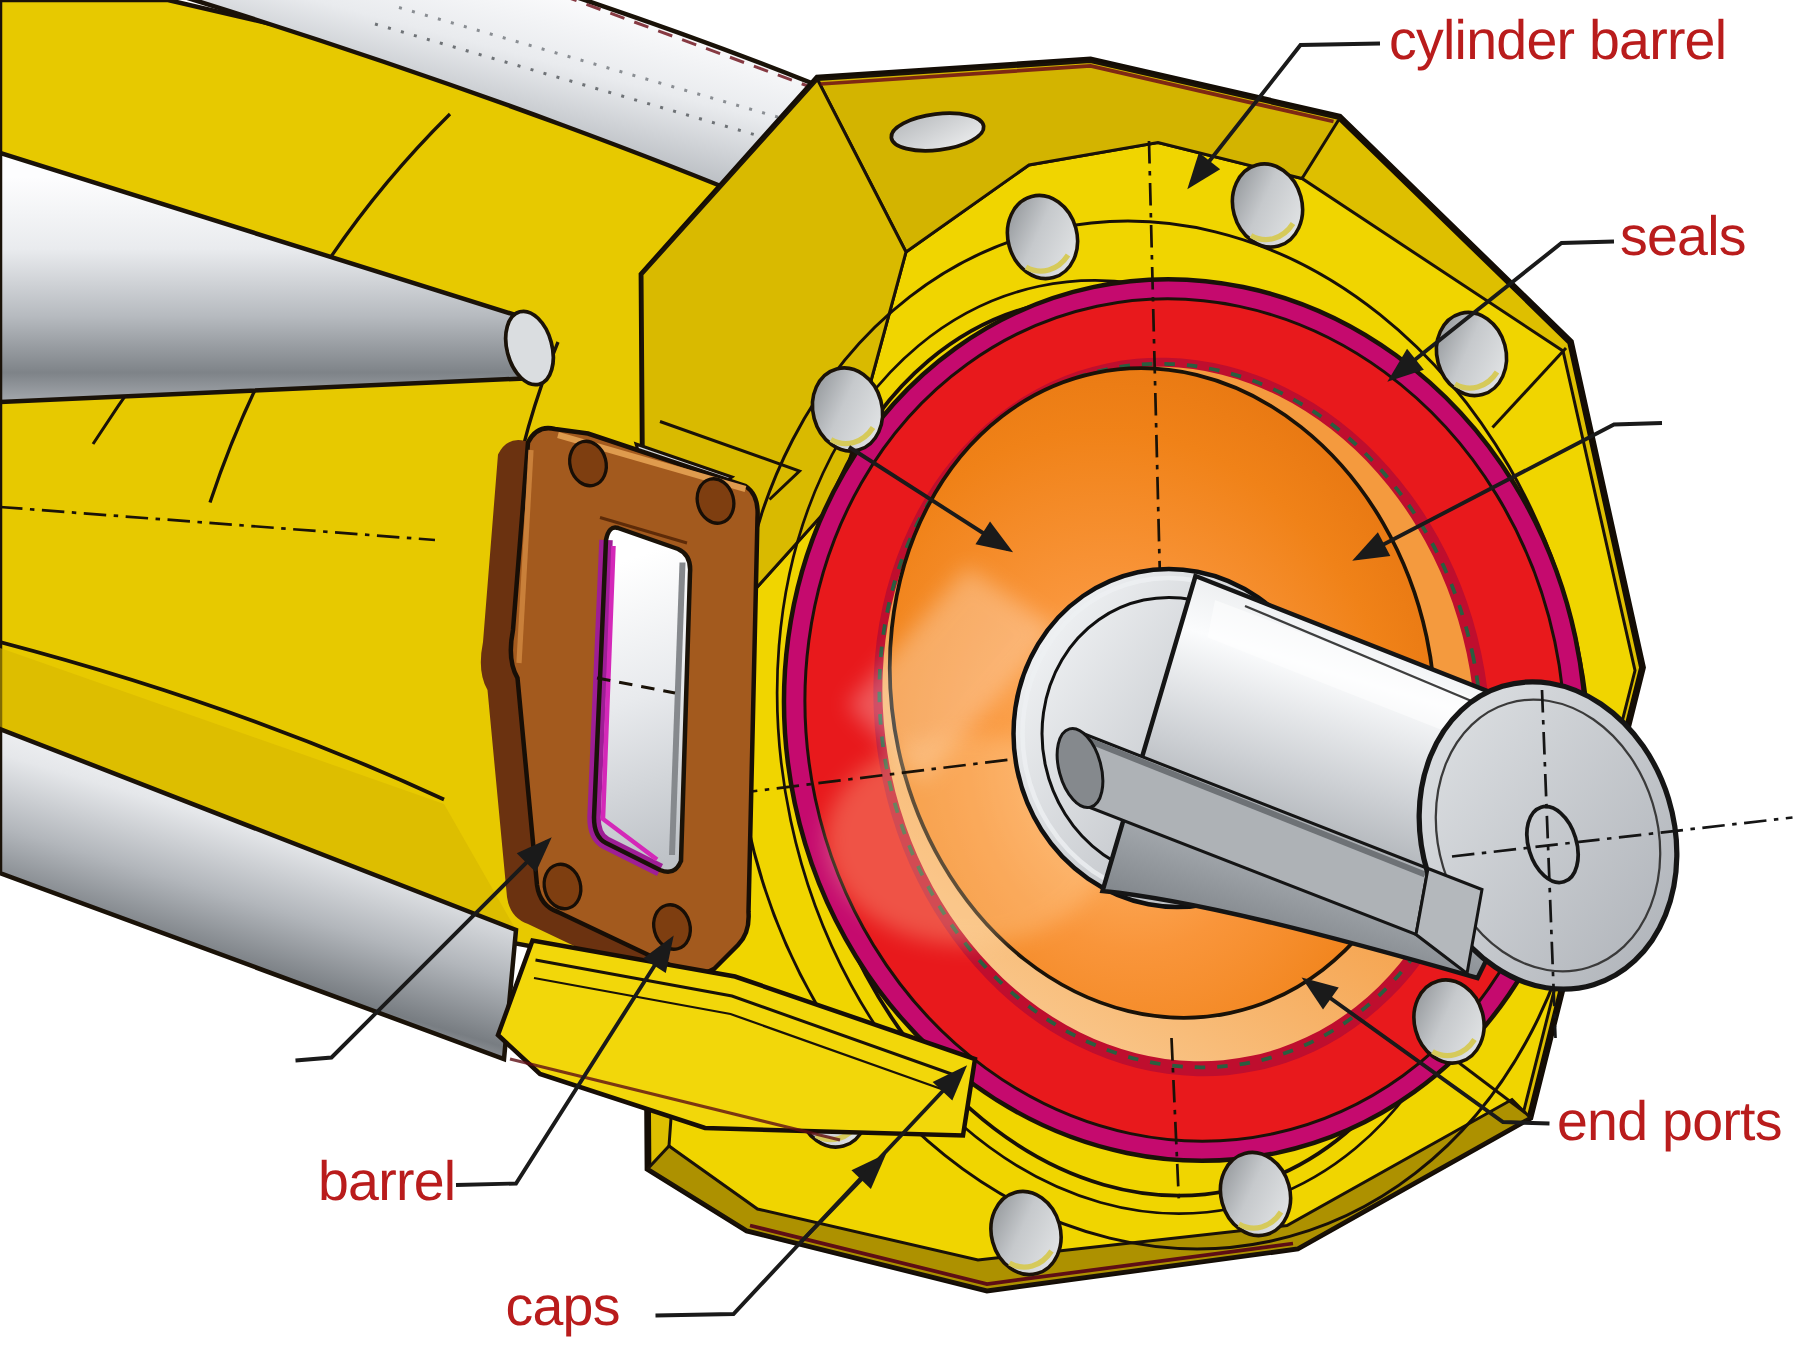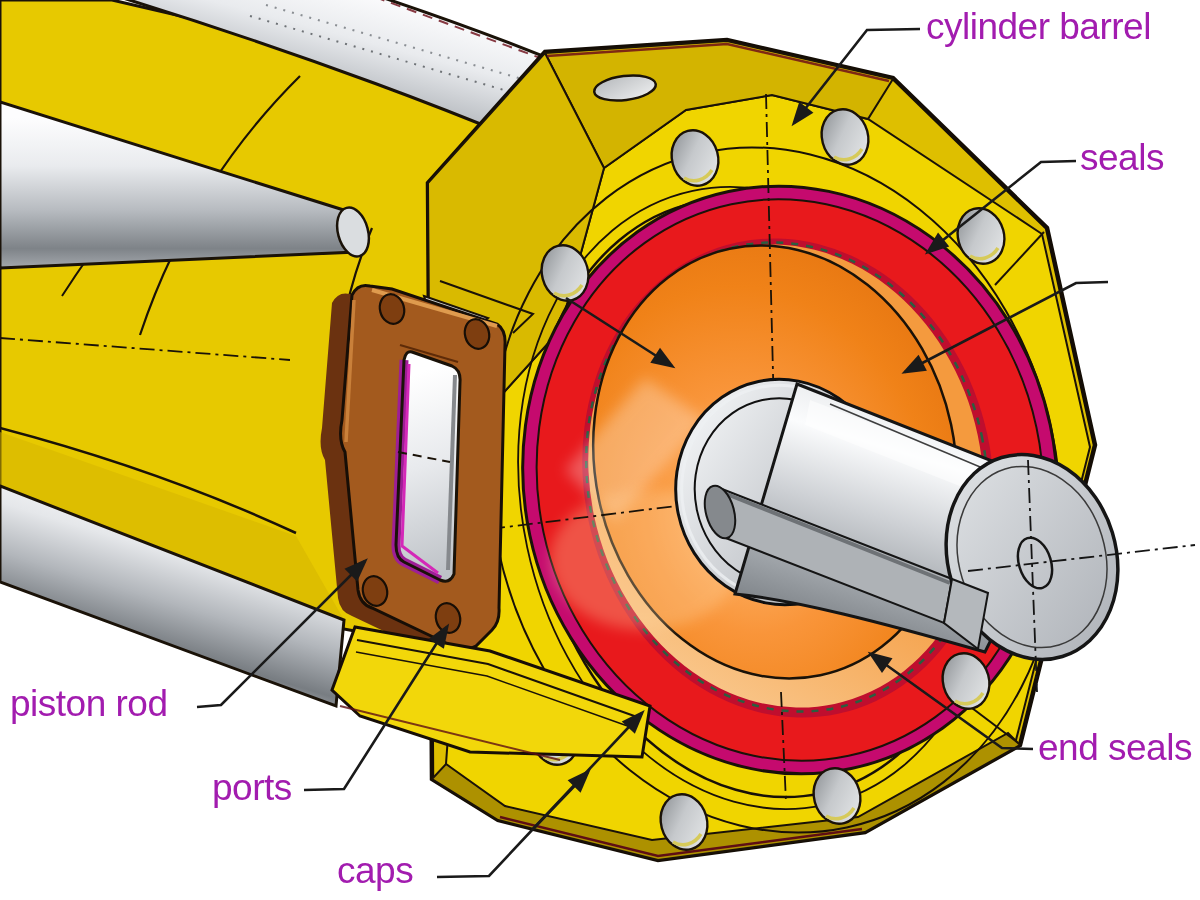--- a/index.html
+++ b/index.html
@@ -1,19 +1,19 @@
 <!DOCTYPE html>
 <html><head>
 <meta charset="utf-8">
 <style>
   html,body{margin:0;padding:0;background:#ffffff;}
   #stage{position:relative;width:1200px;height:900px;overflow:hidden;background:#fff;
          font-family:"Liberation Sans", sans-serif;}
   #art{position:absolute;left:0;top:0;width:1200px;height:900px;}
-  .callout{position:absolute;color:#a21caf;font-size:37px;line-height:1.05;
+  .callout{position:absolute;color:#b91c1c;font-size:37px;line-height:1.05;
            white-space:nowrap;letter-spacing:-0.5px;}
 </style>
 </head>
 <body>
 <div id="stage">
 
 <svg id="art" viewBox="0 0 1200 900">
   <defs>
     <marker id="arr" markerUnits="userSpaceOnUse" markerWidth="26" markerHeight="20" refX="21" refY="10" orient="auto">
       <path d="M1,1 L25,10 L1,19 Z" fill="#1A1A1A"></path>
@@ -243,18 +243,17 @@
     <path d="M304,790 L344,789 L447,627" marker-end="url(#arr)"></path>
     <path d="M437,877 L489,876 L533,829 L588,772" marker-end="url(#arr)"></path>
     <path d="M533,829 L642,713" marker-end="url(#arr)"></path>
     <path d="M1033,749 L1002,748 L871,654" marker-end="url(#arr)"></path>
     <path d="M566,298 L672,366" marker-end="url(#arr)"></path>
   </g>
 </svg>
 
 <div class="callout" style="left:926px;top:8px">cylinder barrel</div>
 <div class="callout" style="left:1080px;top:139px">seals</div>
-<div class="callout" style="left:10px;top:685px">piston rod</div>
-<div class="callout" style="left:212px;top:769px">ports</div>
+<div class="callout" style="left:212px;top:769px">barrel</div>
 <div class="callout" style="left:337px;top:852px">caps</div>
-<div class="callout" style="left:1038px;top:729px">end seals</div>
+<div class="callout" style="left:1038px;top:729px">end ports</div>
 
 </div>
 
 </body></html>

